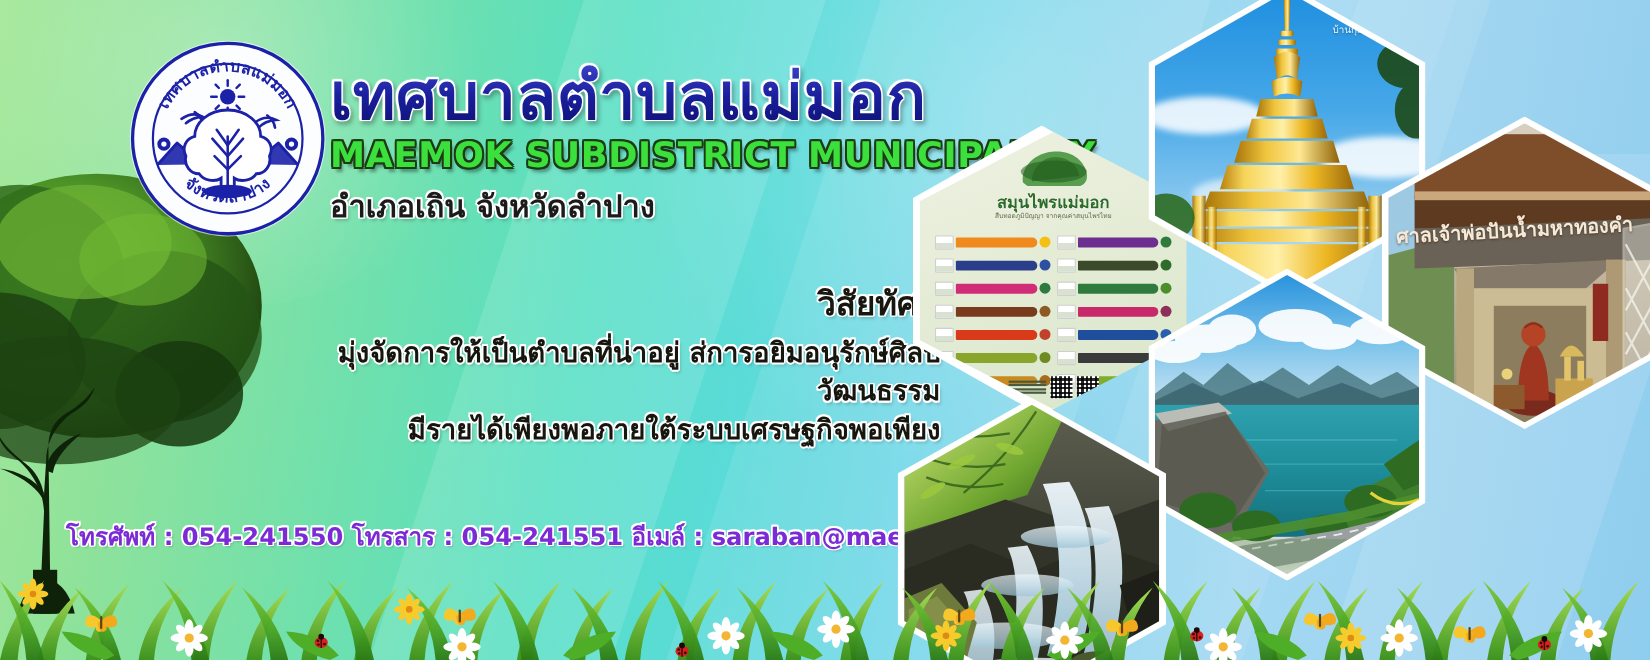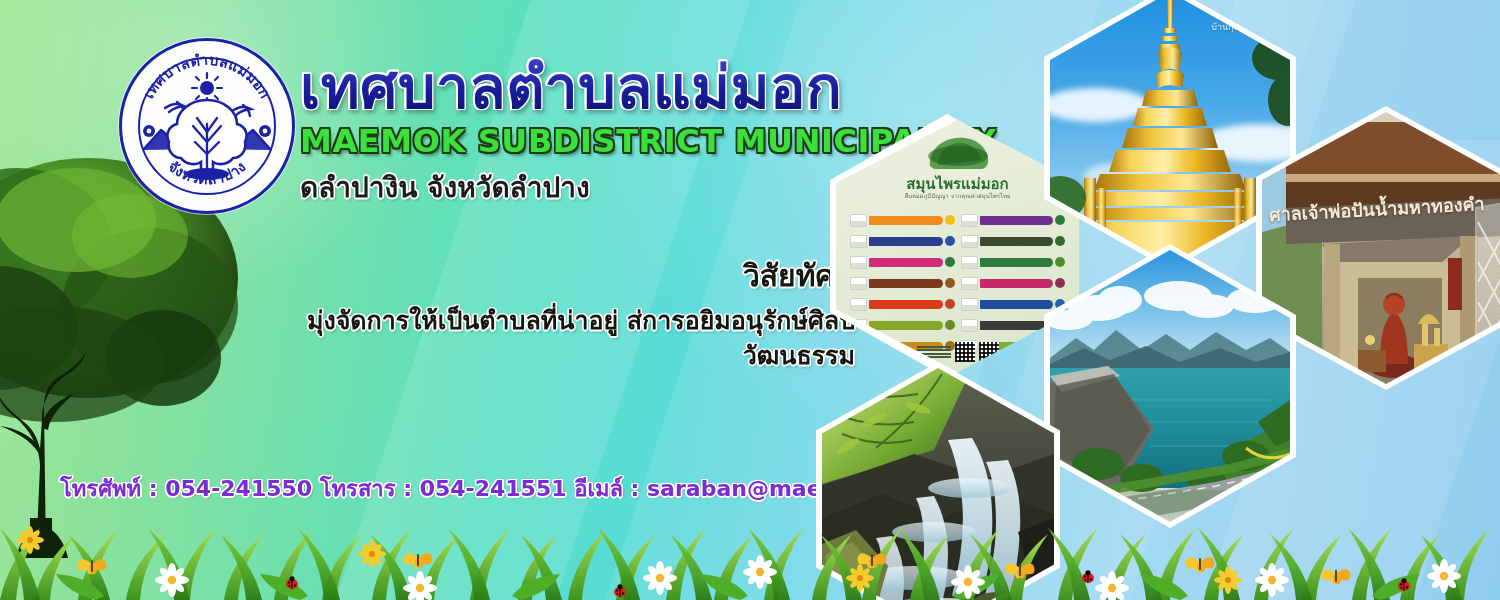--- a/index.html
+++ b/index.html
@@ -386,26 +386,27 @@
       </text>
       <text font-size="14.5" font-weight="bold" fill="#1b22a8" letter-spacing="0.4">
         <textPath href="#arcBot" startOffset="50%" text-anchor="middle" id="sealBotPath">จังหวัดลำปาง</textPath>
       </text>
     </svg>
   </div>
 
   <div id="header-text">
     <div class="th-title">เทศบาลตำบลแม่มอก</div>
     <div class="en-title">MAEMOK SUBDISTRICT MUNICIPALITY</div>
-    <div class="sub-title">ดลำปางิน จังหวัดลำปาง</div>
+    <div class="sub-title">อำเภอเถิน จังหวัดลำปาง</div>
   </div>
 
   <div id="vision">
     <div class="v-head">วิสัยทัศน์</div>
     <div class="v-line">มุ่งจัดการให้เป็นตำบลที่น่าอยู่ ส่การอยิมอนุรักษ์ศิลปวัฒนธรรม</div>
+    <div class="v-line">มีรายได้เพียงพอภายใต้ระบบเศรษฐกิจพอเพียง</div>
   </div>
 
   <div id="contact">
     <div class="c-line">โทรศัพท์ : 054-241550  โทรสาร : 054-241551 อีเมล์ : saraban@maemok.go.th</div>
   </div>
 
   <div class="hex-frame" style="left:830px;top:114px;width:234px;height:264px;"></div>
   <div class="hex" id="hex-herb">
     <div class="bgc"></div>
 

